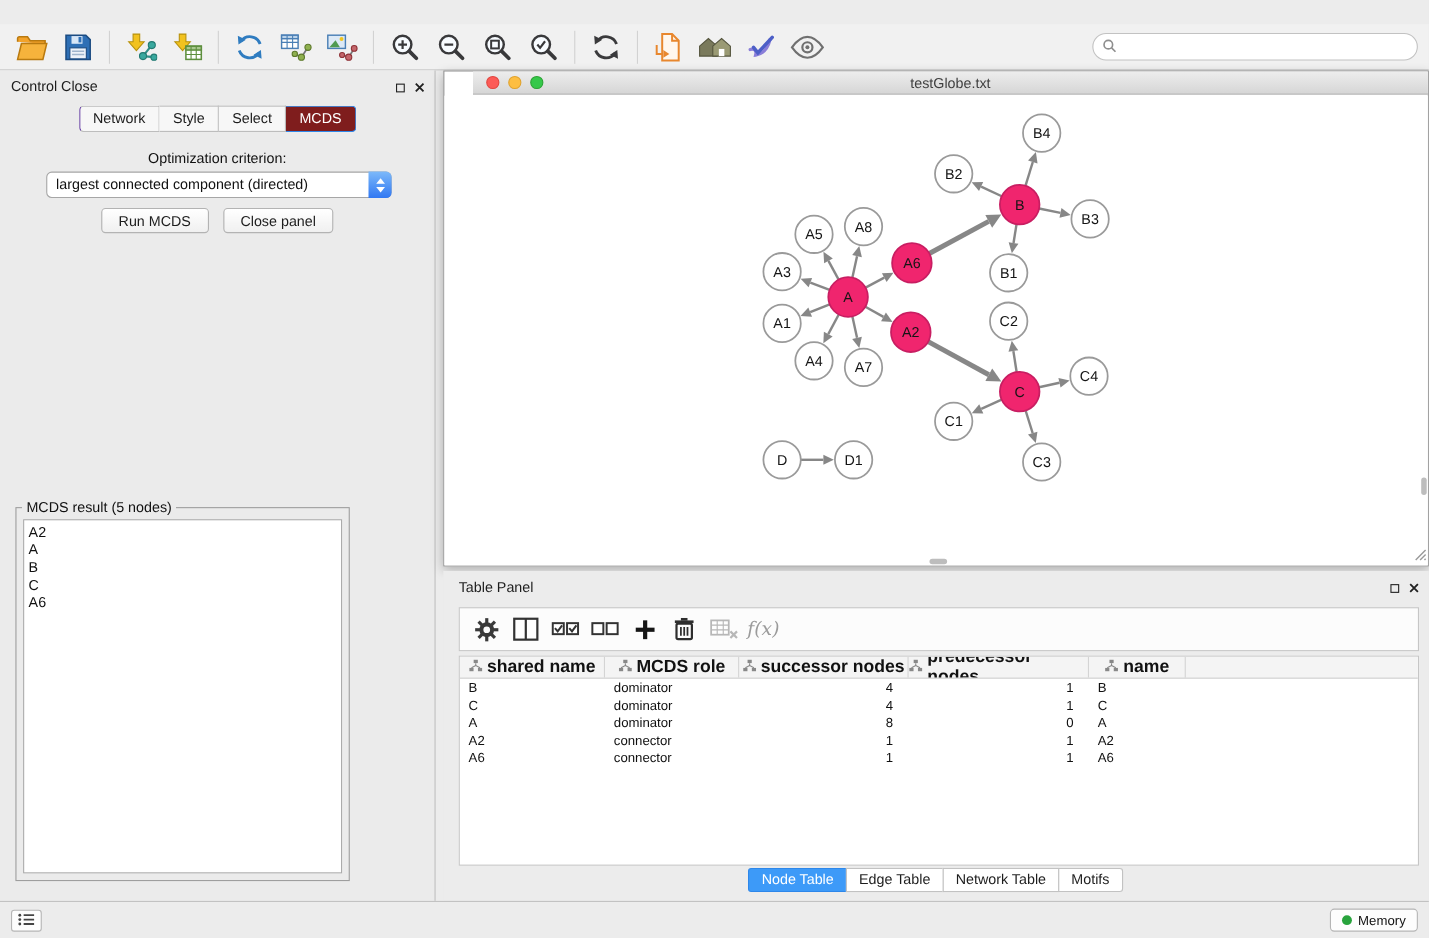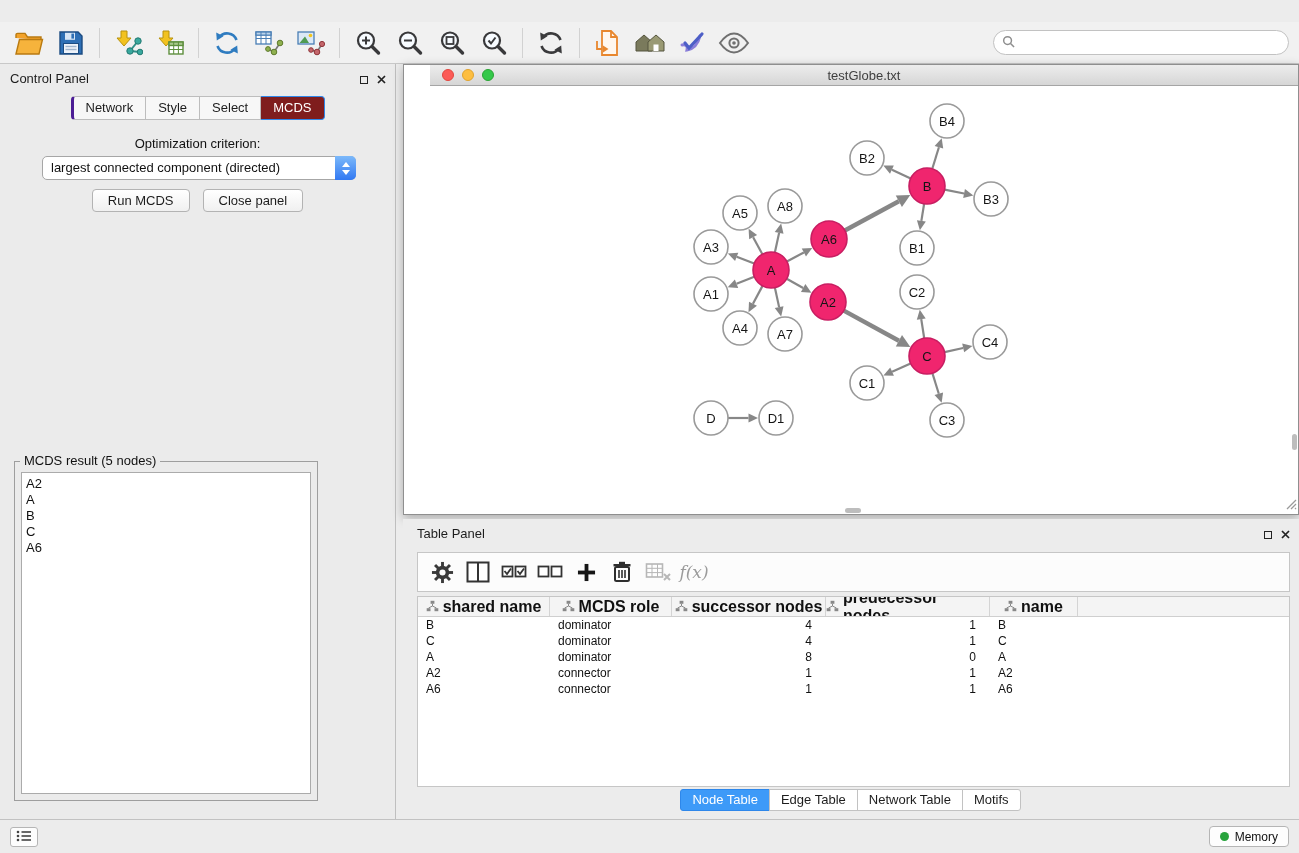--- a/index.html
+++ b/index.html
@@ -26,21 +26,21 @@
     border:1px solid #C2C2C2; border-radius:13px; display:flex; align-items:center; padding:0 8px; gap:5px; }
   .searchwrap input { border:none; outline:none; flex:1; font:13px "Liberation Sans",sans-serif; background:transparent; }
 
   
   .control-panel { position:absolute; left:0; top:64px; width:396px; height:755px; background:#EBEBEB; border-right:1px solid #BFBFBF; }
   .panel-title { position:absolute; top:7px; left:10px; font-size:13px; color:#1d1d1d; }
   .winbtns { position:absolute; top:8px; right:9px; display:flex; gap:9px; align-items:center; }
   .sq { width:8px; height:8px; border:1.5px solid #222; display:inline-block; }
   .cp-tabs { position:absolute; top:32px; left:50%; transform:translateX(-50%); display:flex; }
   .cp-tab { font-size:13px; padding:3px 12px 4px; background:#F7F7F7; border:1px solid #BDBDBD; border-left:none; color:#1d1d1d; white-space:nowrap; }
-  .cp-tab:first-child { border-left:3px solid #4c1d95; border-radius:4px 0 0 4px; }
+  .cp-tab:first-child { border-left:1px solid #4c1d95; border-radius:4px 0 0 4px; }
   .cp-tab:last-child { border-radius:0 4px 4px 0; }
   .cp-tab.sel { background:#7f1d1d; border-color:#2E87EA; color:#fff; }
   .opt-label { position:absolute; top:72px; left:0; width:100%; text-align:center; font-size:13px; }
   .dropdown { position:absolute; top:92px; left:42px; width:314px; height:24px; background:#fff;
     border:1px solid #A6A6A6; border-radius:5px; }
   .dropdown .val { line-height:22px; padding-left:8px; font-size:13px; white-space:nowrap; overflow:hidden; }
   .stepper { position:absolute; right:-1px; top:-1px; bottom:-1px; width:21px;
     background:linear-gradient(#7CB9FA,#3178F2); border-radius:0 5px 5px 0;
     display:flex; flex-direction:column; align-items:center; justify-content:center; gap:3px; }
   .arr-up { width:0; height:0; border-left:4px solid transparent; border-right:4px solid transparent; border-bottom:5px solid #fff; }
@@ -242,21 +242,21 @@
       <div class="tbtn">
         <svg width="32" height="22" viewBox="0 0 32 22">
           <path d="M2 11C7 4 12 1.5 16 1.5S25 4 30 11c-5 7-10 9.5-14 9.5S7 18 2 11Z" fill="none" stroke="#707070" stroke-width="2"></path>
           <circle cx="16" cy="11" r="4.6" fill="none" stroke="#707070" stroke-width="2"></circle>
           <circle cx="16" cy="11" r="1.8" fill="#707070"></circle>
         </svg>
       </div>
     </div>
 
   <div class="control-panel">
-    <div class="panel-title">Control Panel</div>
+    <div class="panel-title">Control Close</div>
     <div class="winbtns">
       <span class="sq"></span>
       <span><svg width="9" height="9" viewBox="0 0 9 9">
             <path d="M1 1L8 8M8 1L1 8" stroke="#222" stroke-width="1.7"></path>
           </svg></span>
     </div>
     <div class="cp-tabs">
         <div class="cp-tab">Network</div>
         <div class="cp-tab">Style</div>
         <div class="cp-tab">Select</div>

